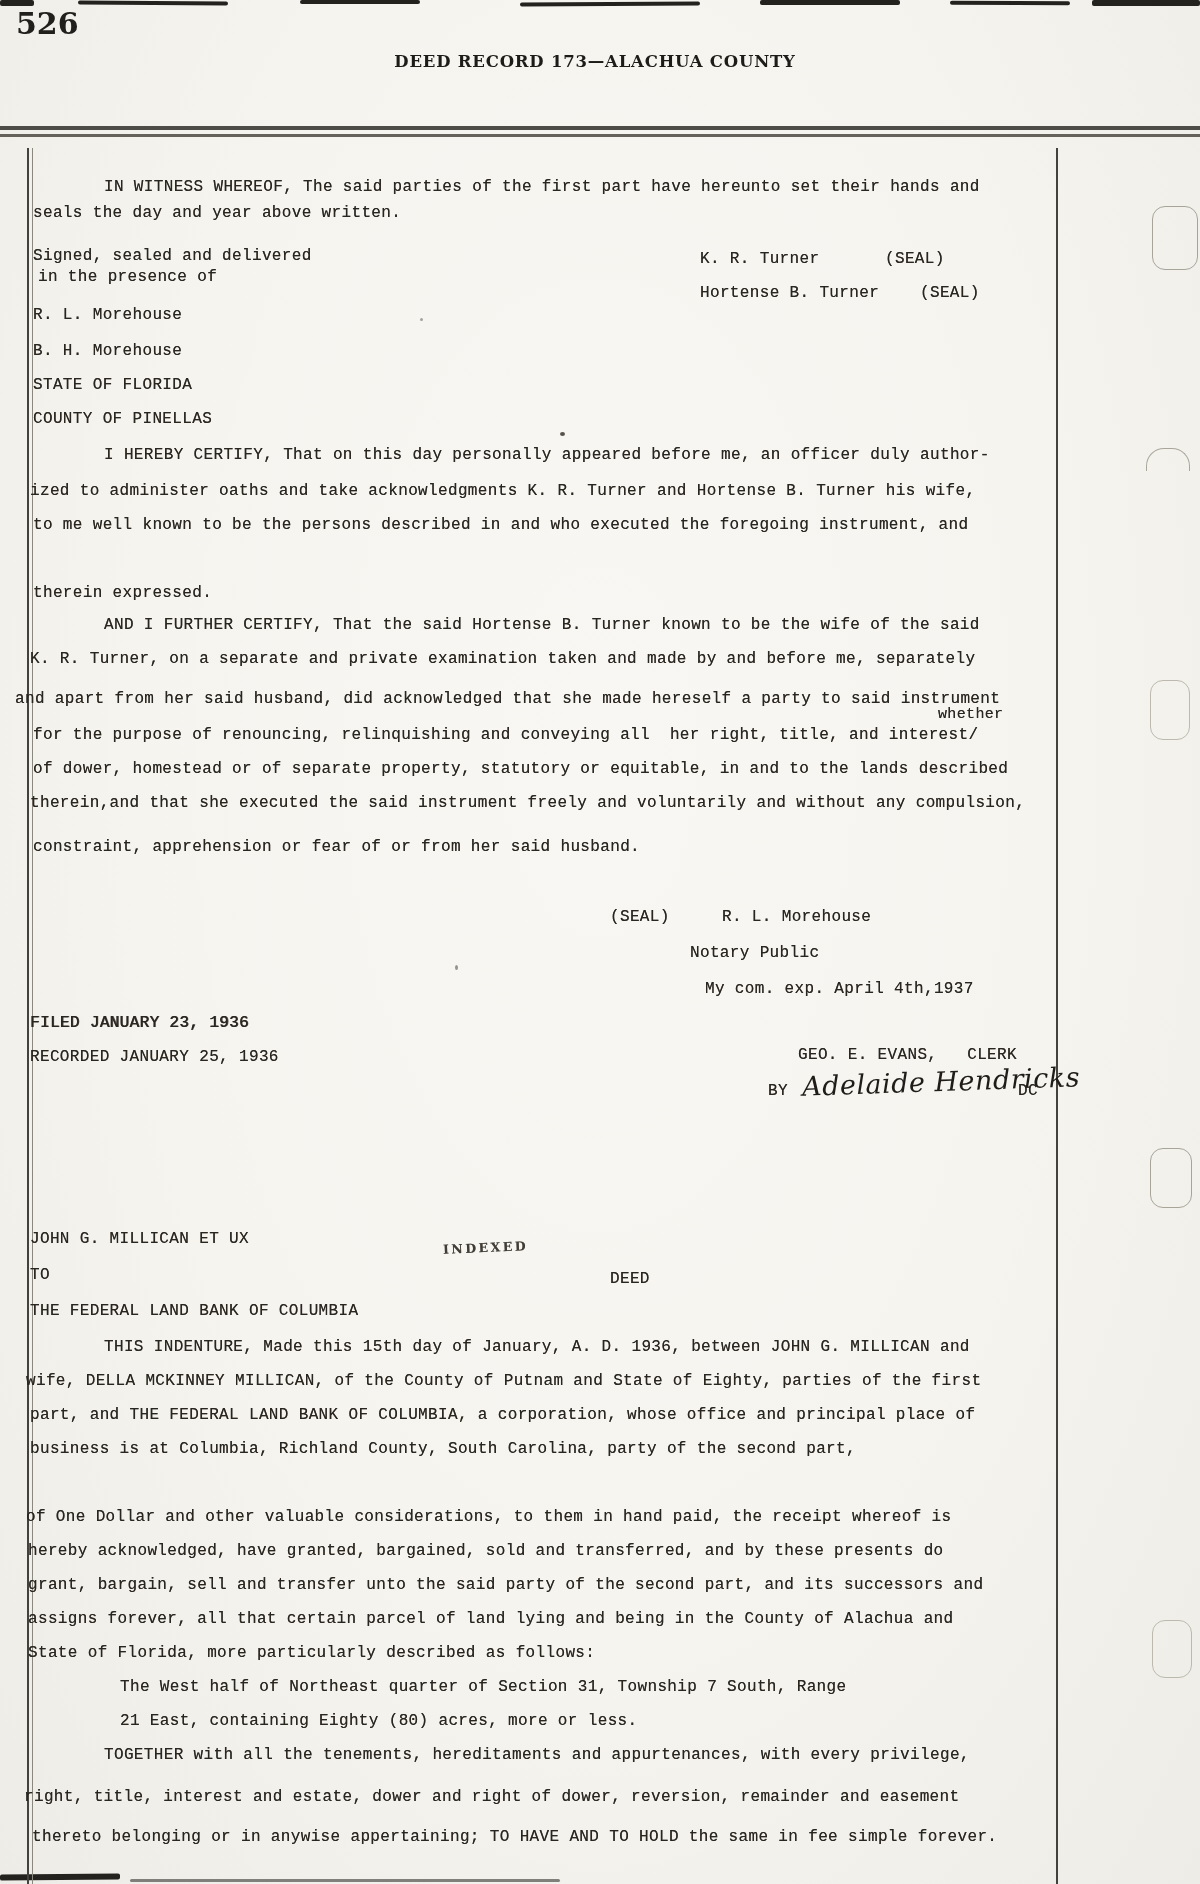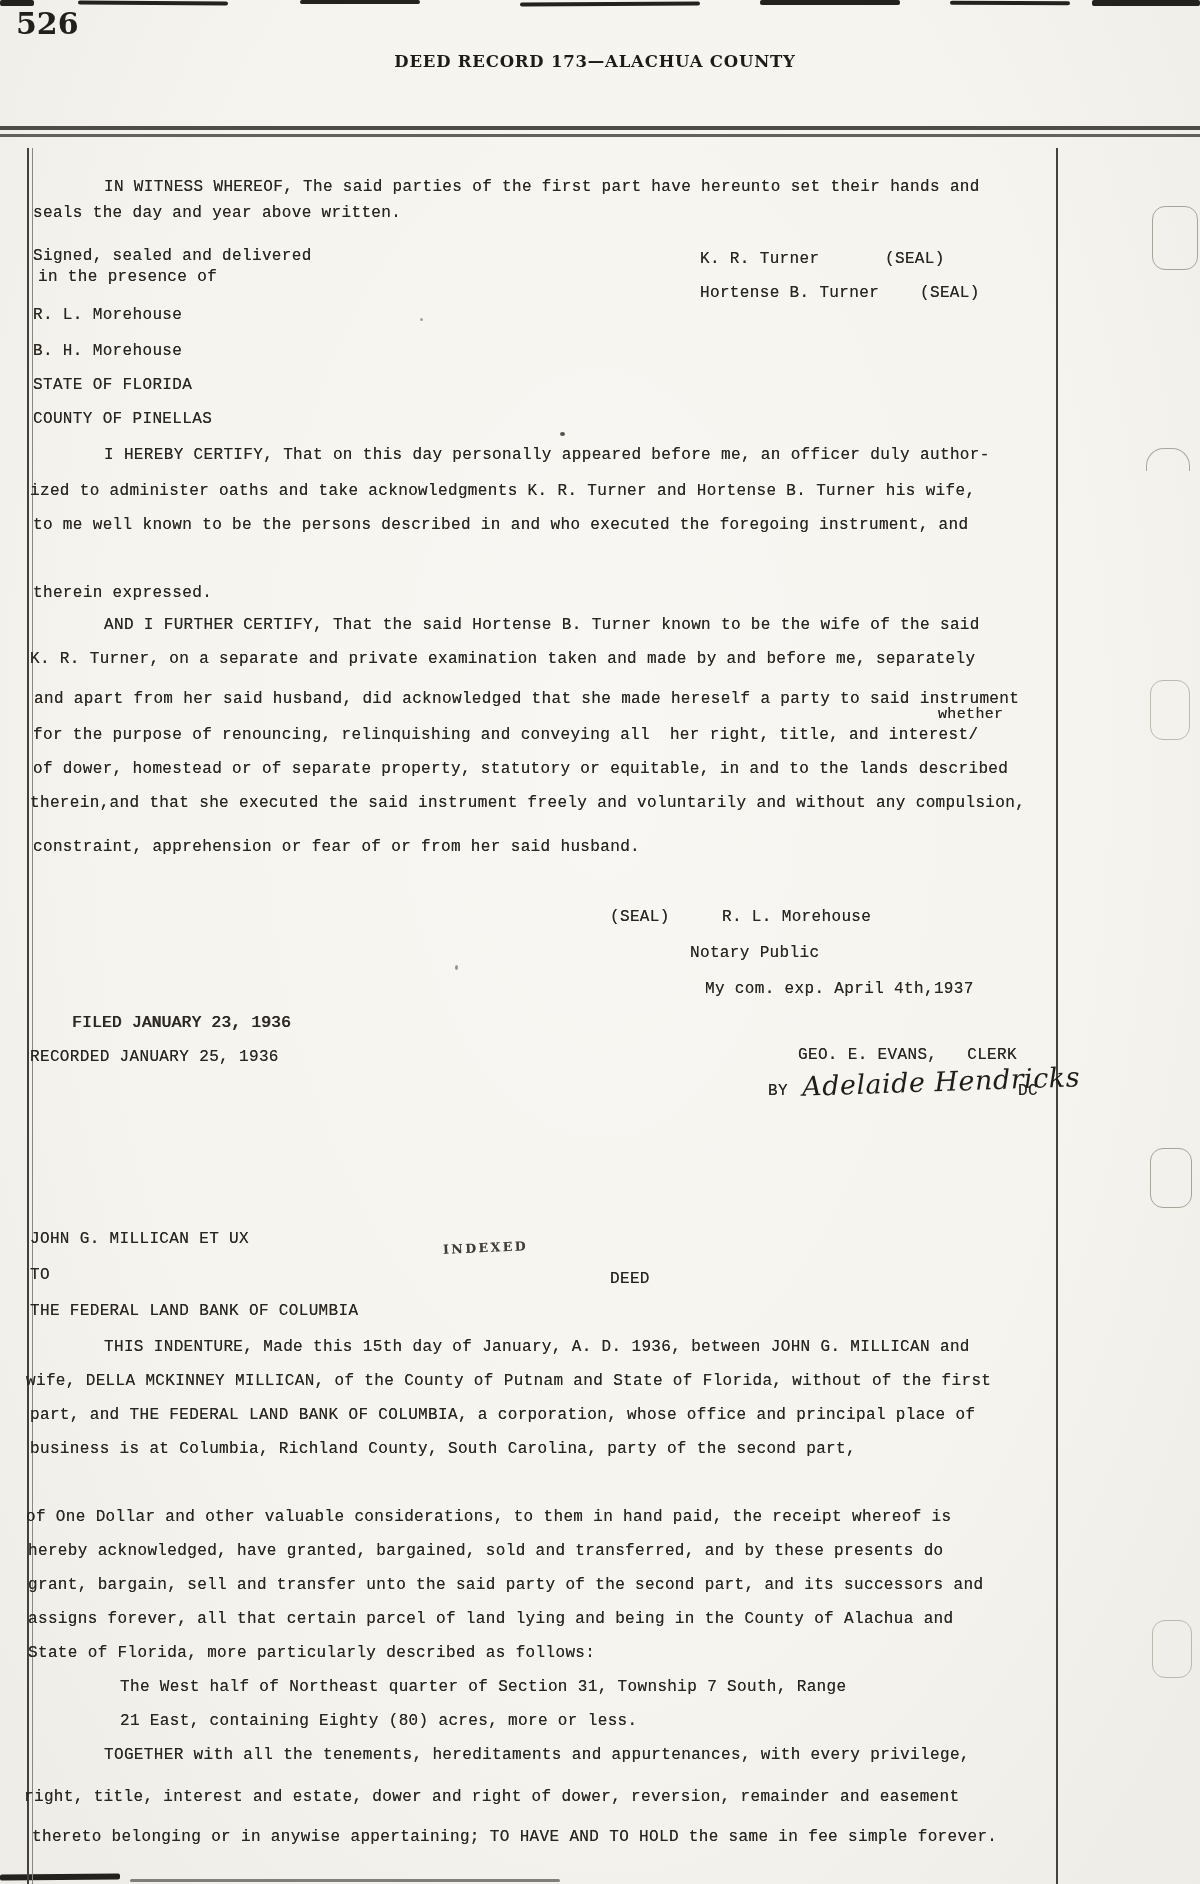--- a/index.html
+++ b/index.html
@@ -16,21 +16,21 @@
   
   .ln{
     position:absolute;
     font-family:"Liberation Mono", monospace;
     font-size:16px;
     letter-spacing:.35px;
     white-space:pre;
     color:#29251f;
     text-shadow:0 0 .55px rgba(41,37,31,.7);
   }
-  .overstrike{ text-shadow:.8px 0 0 rgba(41,37,31,.8), 0 0 .5px rgba(41,37,31,.6);margin-left:42px; }
+  .overstrike{ text-shadow:.8px 0 0 rgba(41,37,31,.8), 0 0 .5px rgba(41,37,31,.6); }
   .pageno{
     position:absolute;left:16px;top:6px;
     font-family:"DejaVu Serif", serif;font-weight:700;font-size:30px;color:#21201d;
   }
   .runhead{
     position:absolute;left:0;top:52px;width:1190px;text-align:center;
     font-family:"DejaVu Serif", serif;font-weight:700;font-size:16.5px;
     letter-spacing:.8px;color:#1d1c19;
   }
   .rule{position:absolute;left:0;width:1200px;background:#4e4c46;}
@@ -111,21 +111,21 @@
   <div class="ln" style="left:33px;top:376px">STATE OF FLORIDA</div>
   <div class="ln" style="left:33px;top:410px">COUNTY OF PINELLAS</div>
 
   <div class="ln" style="left:104px;top:446px">I HEREBY CERTIFY, That on this day personally appeared before me, an officer duly author-</div>
   <div class="ln" style="left:30px;top:482px">ized to administer oaths and take acknowledgments K. R. Turner and Hortense B. Turner his wife,</div>
   <div class="ln" style="left:33px;top:516px">to me well known to be the persons described in and who executed the foregoing instrument, and</div>
   <div class="ln" style="left:33px;top:584px">therein expressed.</div>
 
   <div class="ln" style="left:104px;top:616px">AND I FURTHER CERTIFY, That the said Hortense B. Turner known to be the wife of the said</div>
   <div class="ln" style="left:30px;top:650px">K. R. Turner, on a separate and private examination taken and made by and before me, separately</div>
-  <div class="ln" style="left:34px;top:690px">and apart from her said husband, did acknowledged that she made hereself a party to said instrument</div>
+  <div class="ln" style="left:15px;top:690px">and apart from her said husband, did acknowledged that she made hereself a party to said instrument</div>
   <div class="ln" style="left:938px;top:706px;font-size:15px">whether</div>
   <div class="ln" style="left:33px;top:726px">for the purpose of renouncing, relinquishing and conveying all  her right, title, and interest/</div>
   <div class="ln" style="left:30px;top:794px">therein,and that she executed the said instrument freely and voluntarily and without any compulsion,</div>
   <div class="ln" style="left:33px;top:760px">of dower, homestead or of separate property, statutory or equitable, in and to the lands described</div>
   <div class="ln" style="left:33px;top:838px">constraint, apprehension or fear of or from her said husband.</div>
 
   <div class="ln" style="left:610px;top:908px">(SEAL)</div>
   <div class="ln" style="left:722px;top:908px">R. L. Morehouse</div>
   <div class="ln" style="left:690px;top:944px">Notary Public</div>
   <div class="ln" style="left:705px;top:980px">My com. exp. April 4th,1937</div>
@@ -137,21 +137,21 @@
   <div class="signature" style="left:802px;top:1066px">Adelaide Hendricks</div>
   <div class="ln" style="left:1018px;top:1082px">DC</div>
 
   <div class="ln" style="left:30px;top:1230px">JOHN G. MILLICAN ET UX</div>
   <div class="stamp" style="left:443px;top:1240px">INDEXED</div>
   <div class="ln" style="left:30px;top:1266px">TO</div>
   <div class="ln" style="left:610px;top:1270px">DEED</div>
   <div class="ln" style="left:30px;top:1302px">THE FEDERAL LAND BANK OF COLUMBIA</div>
 
   <div class="ln" style="left:104px;top:1338px">THIS INDENTURE, Made this 15th day of January, A. D. 1936, between JOHN G. MILLICAN and</div>
-  <div class="ln" style="left:26px;top:1372px">wife, DELLA MCKINNEY MILLICAN, of the County of Putnam and State of Florida, without of the first</div>
+  <div class="ln" style="left:26px;top:1372px">wife, DELLA MCKINNEY MILLICAN, of the County of Putnam and State of Eighty, parties of the first</div>
   <div class="ln" style="left:30px;top:1406px">part, and THE FEDERAL LAND BANK OF COLUMBIA, a corporation, whose office and principal place of</div>
   <div class="ln" style="left:30px;top:1440px">business is at Columbia, Richland County, South Carolina, party of the second part,</div>
 
   <div class="ln" style="left:26px;top:1508px">of One Dollar and other valuable considerations, to them in hand paid, the receipt whereof is</div>
   <div class="ln" style="left:28px;top:1542px">hereby acknowledged, have granted, bargained, sold and transferred, and by these presents do</div>
   <div class="ln" style="left:28px;top:1576px">grant, bargain, sell and transfer unto the said party of the second part, and its successors and</div>
   <div class="ln" style="left:28px;top:1610px">assigns forever, all that certain parcel of land lying and being in the County of Alachua and</div>
   <div class="ln" style="left:28px;top:1644px">State of Florida, more particularly described as follows:</div>
 
   <div class="ln" style="left:120px;top:1678px">The West half of Northeast quarter of Section 31, Township 7 South, Range</div>

